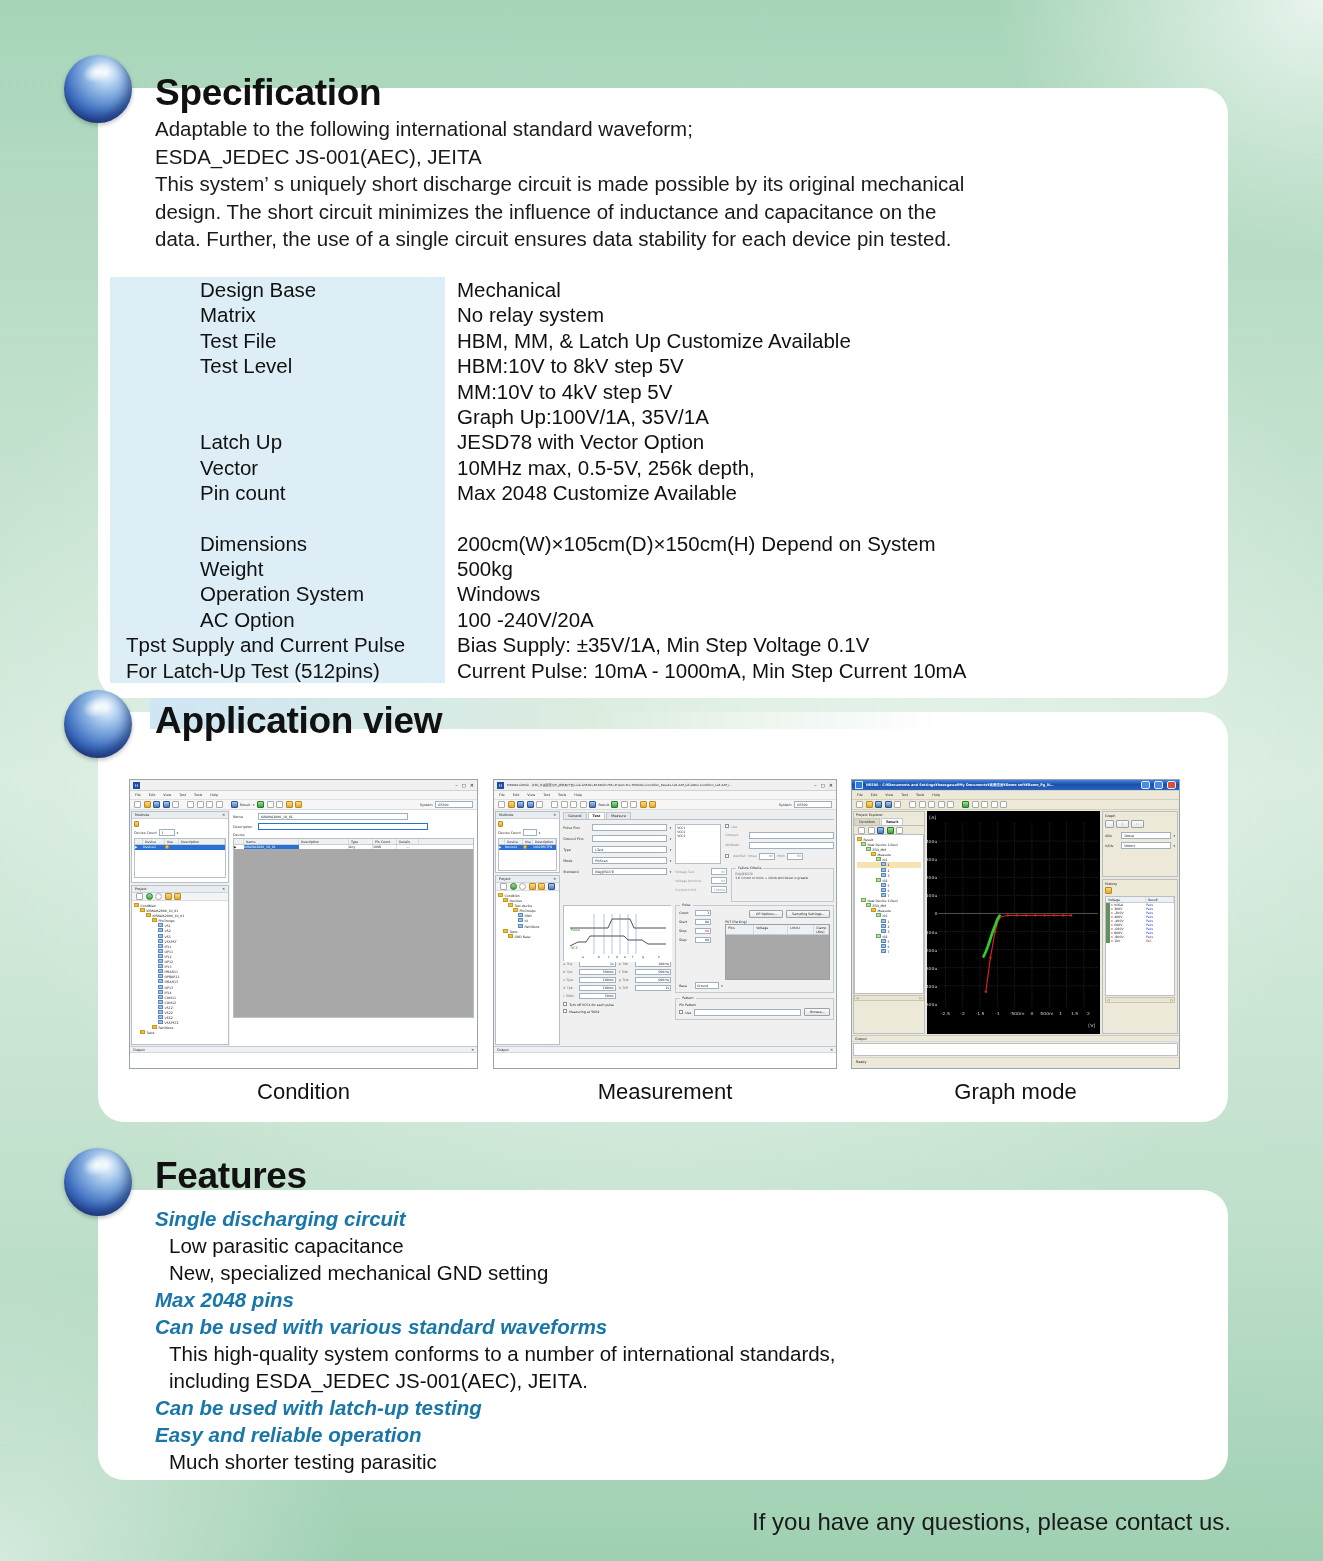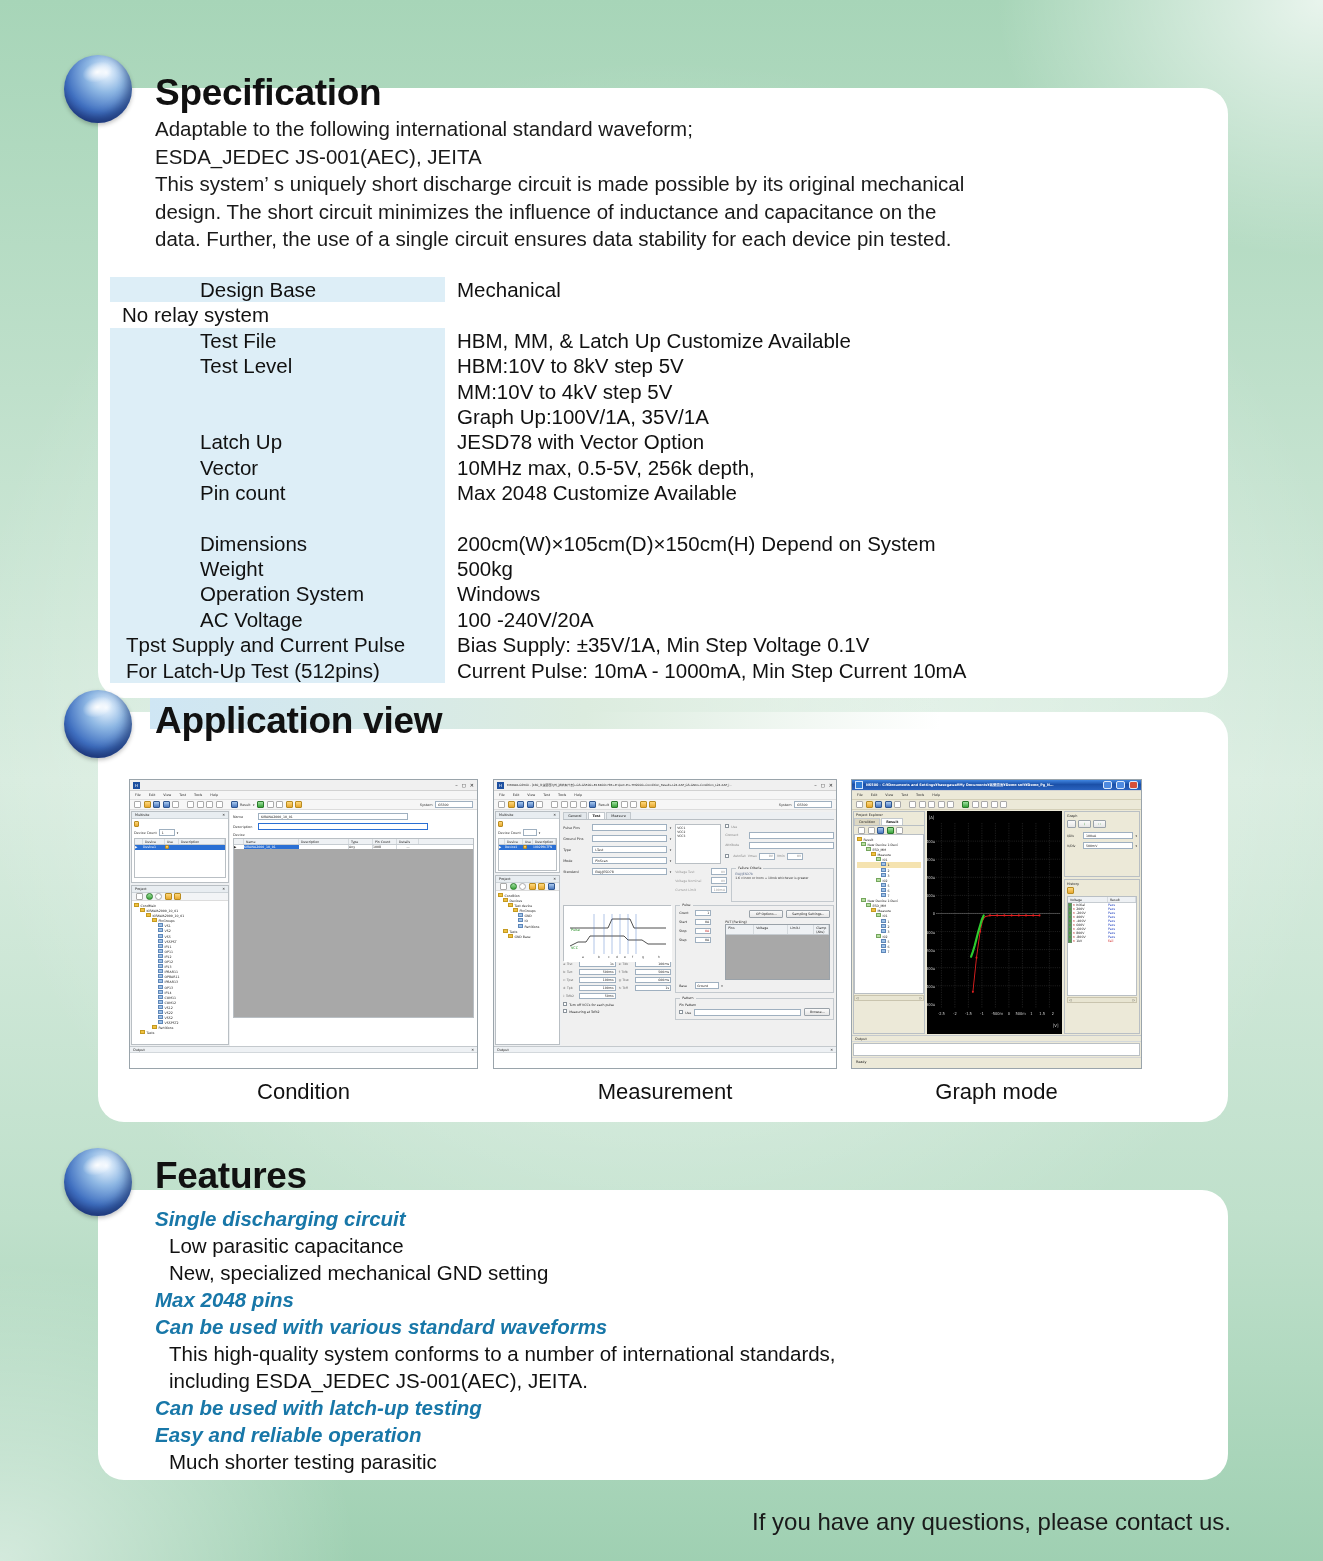--- a/index.html
+++ b/index.html
@@ -151,20 +151,21 @@
   <div>design. The short circuit minimizes the influence of inductance and capacitance on the</div>
   <div>data.  Further, the use of a single circuit ensures data stability for each device pin tested.</div>
 </div>
 
 <div id="spec-table">
     <div class="sp-row">
       <div class="sp-label">Design Base</div>
       <div class="sp-val">Mechanical</div>
     </div>
     <div class="sp-row">
+      <div class="sp-label">Matrix</div>
       <div class="sp-val">No relay system</div>
     </div>
     <div class="sp-row">
       <div class="sp-label">Test File</div>
       <div class="sp-val">HBM, MM, &amp; Latch Up Customize Available</div>
     </div>
     <div class="sp-row">
       <div class="sp-label">Test Level</div>
       <div class="sp-val">HBM:10V to 8kV step 5V</div>
     </div>
@@ -198,21 +199,21 @@
     </div>
     <div class="sp-row">
       <div class="sp-label">Weight</div>
       <div class="sp-val">500kg</div>
     </div>
     <div class="sp-row">
       <div class="sp-label">Operation System</div>
       <div class="sp-val">Windows</div>
     </div>
     <div class="sp-row">
-      <div class="sp-label">AC Voltage</div>
+      <div class="sp-label">AC Option</div>
       <div class="sp-val">100 -240V/20A</div>
     </div>
     <div class="sp-row">
       <div class="sp-label narrow" style="padding-left: 16px;">Tpst Supply and Current Pulse</div>
       <div class="sp-val">Bias Supply: ±35V/1A,   Min Step Voltage 0.1V</div>
     </div>
     <div class="sp-row">
       <div class="sp-label narrow" style="padding-left: 16px;">For Latch-Up Test (512pins)</div>
       <div class="sp-val">Current Pulse: 10mA - 1000mA, Min Step Current 10mA</div>
     </div>
@@ -723,21 +724,21 @@
       <div class="outhdr">
         <span>Output</span>
         <span>✕</span>
       </div>
     </div>
 
   </div>
   <div class="shotcap">Measurement</div>
 </div>
 
-<div class="shotwrap" style="left:851px;width:291px;">
+<div class="shotwrap" style="left:851px;width:329px;">
   <div class="shot win" style="height:290px;background:#ece9d8;">
     <div class="tbar xp">
       <span style="display:inline-block;width:8px;height:8px;background:#2e7bd6;border:1px solid #cfe2fb;"></span>
       <span class="tbar-title" style="font-size:3.4px;font-weight:bold">NS500 - C:¥Documents and Settings¥hasegawa¥My Documents¥装置図面¥Demo soft¥Demo_Pg_N...</span>
       <span class="tbtns">
         <span class="xpbtn"></span>
         <span class="xpbtn"></span>
         <span class="xpbtn close"></span>
       </span>
     </div>

